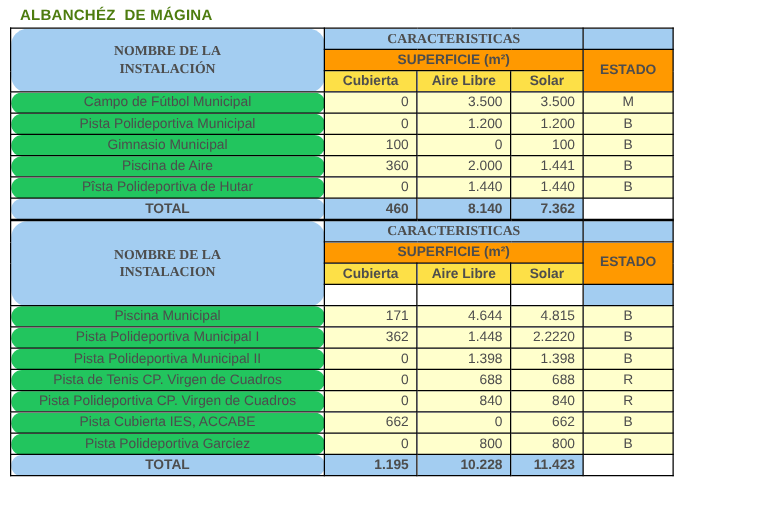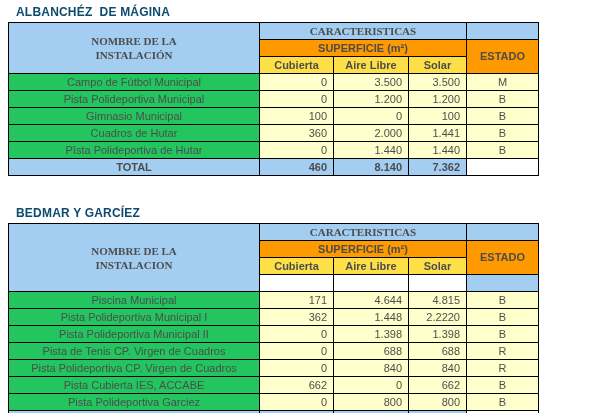--- a/index.html
+++ b/index.html
@@ -2,21 +2,21 @@
 <html><head>
 <meta charset="utf-8">
 <style>
   html,body{margin:0;padding:0;}
   body{background:#ffffff;}
   .sheet{
     width:606px;height:413px;background:#ffffff;overflow:hidden;
     font-family:"Liberation Sans",sans-serif;position:relative;
   }
   .sheet-title{
-    font-size:12px;font-weight:bold;color:#0c4a6e;
+    font-size:12px;font-weight:bold;color:#4d7c0f;
     margin:0;padding:5px 16px 3px 16px;white-space:pre;letter-spacing:0.2px;
   }
   .t2-title{padding-top:30px;}
   table.facilities{
     border-collapse:collapse;margin-left:8px;table-layout:fixed;
   }
   table.facilities td{
     border:1px solid #000000;height:16px;padding:0 6px;
     font-size:11px;line-height:13px;color:#4d4d4d;overflow:hidden;white-space:nowrap;
   }
@@ -30,21 +30,21 @@
   .white-c{background:#ffffff;}
   
   .cell-name{background:#22c55e;text-align:center;}
   .cell-num{background:#FFFFCC;text-align:right;padding-right:8px;}
   .cell-est{background:#FFFFCC;text-align:center;}
   
   .tot-lab{background:#A3CDF1;color:#262626;font-weight:bold;text-align:center;}
   .tot-num{background:#A3CDF1;color:#262626;font-weight:bold;text-align:right;padding-right:8px;margin-top:23px;}
   .ghost{border:none;background:#ffffff;}
   
-  .bt{border-top-width:2px;}   .bl{border-left-width:2px;}
+  .bt{border-top-width:2px;}   .bl{border-left-width:2px;border-radius:13px;}
   .br{border-right-width:2px;} .bb{border-bottom-width:2px;}
   .nr{border-right-width:2px;} 
   .sr{border-right-width:2px;} 
   .hb{border-bottom-width:2px;}
   .nombre-head div{line-height:14px;}
 </style>
 </head>
 <body>
 
 <div class="sheet">
@@ -93,21 +93,21 @@
         <td class="cell-est br">B</td>
       </tr>
       <tr>
         <td class="cell-name bl nr">Gimnasio Municipal</td>
         <td class="cell-num">100</td>
         <td class="cell-num">0</td>
         <td class="cell-num sr">100</td>
         <td class="cell-est br">B</td>
       </tr>
       <tr>
-        <td class="cell-name bl nr">Cuadros de Hutar</td>
+        <td class="cell-name bl nr">Piscina de Aire</td>
         <td class="cell-num">360</td>
         <td class="cell-num">2.000</td>
         <td class="cell-num sr">1.441</td>
         <td class="cell-est br">B</td>
       </tr>
       <tr>
         <td class="cell-name bl nr">Pîsta Polideportiva de Hutar</td>
         <td class="cell-num">0</td>
         <td class="cell-num">1.440</td>
         <td class="cell-num sr">1.440</td>
@@ -117,21 +117,20 @@
       <tr>
         <td class="tot-lab bl nr bb">TOTAL</td>
         <td class="tot-num bb">460</td>
         <td class="tot-num bb">8.140</td>
         <td class="tot-num bb sr">7.362</td>
         <td class="ghost"></td>
       </tr>
     </tbody>
   </table>
 
-  <div class="sheet-title t2-title">BEDMAR Y GARCÍEZ</div>
 
   <table class="facilities">
     <colgroup>
       <col class="c-name">
         <col class="c-cub">
         <col class="c-aire">
         <col class="c-sol">
         <col class="c-est">
     </colgroup>
     <tbody>

